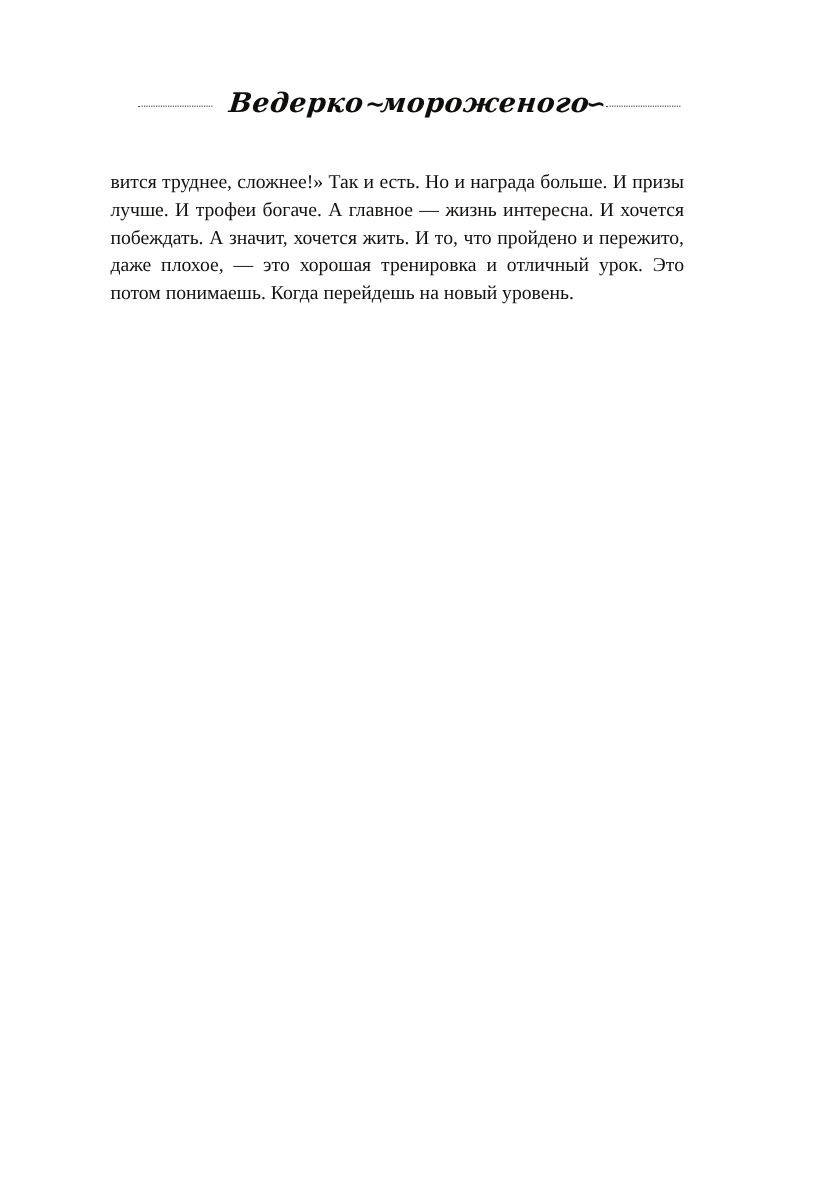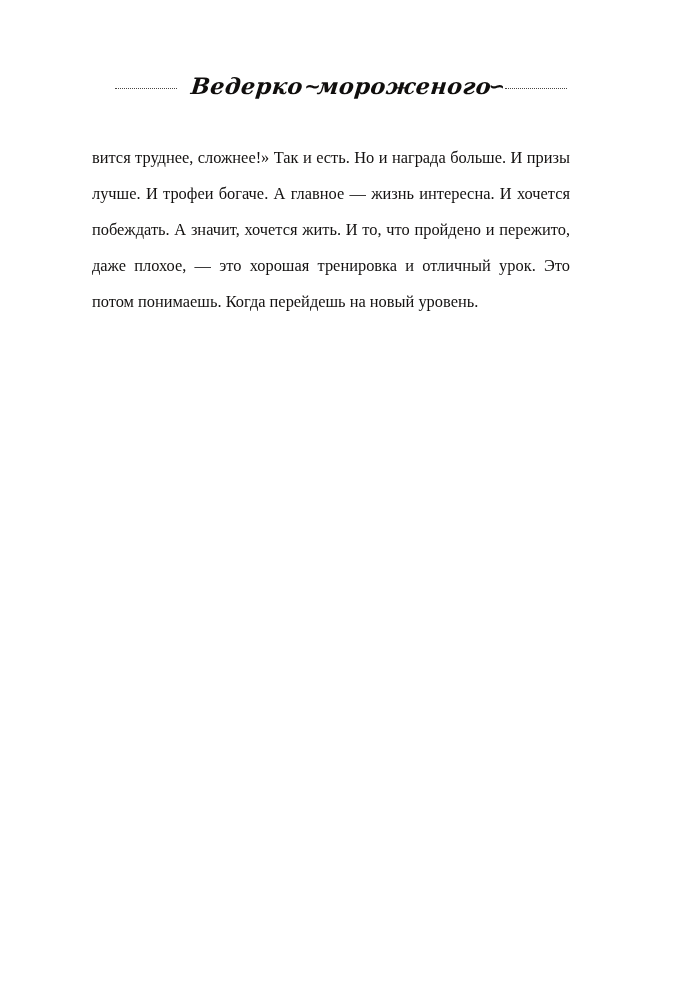--- a/index.html
+++ b/index.html
@@ -82,21 +82,21 @@
   .textblock {
     position: absolute;
     top: 140px;
     left: 92px;
     width: 478px;
   }
 
   .textblock p {
     margin: 0;
     font-size: 16.4px;
-    line-height: 36px;
+    line-height: 23px;
     text-align: justify;
     text-justify: inter-word;
     hyphens: manual;
     color: #131110;
   }
 </style>
 </head>
 <body>
 
 <div class="page">

